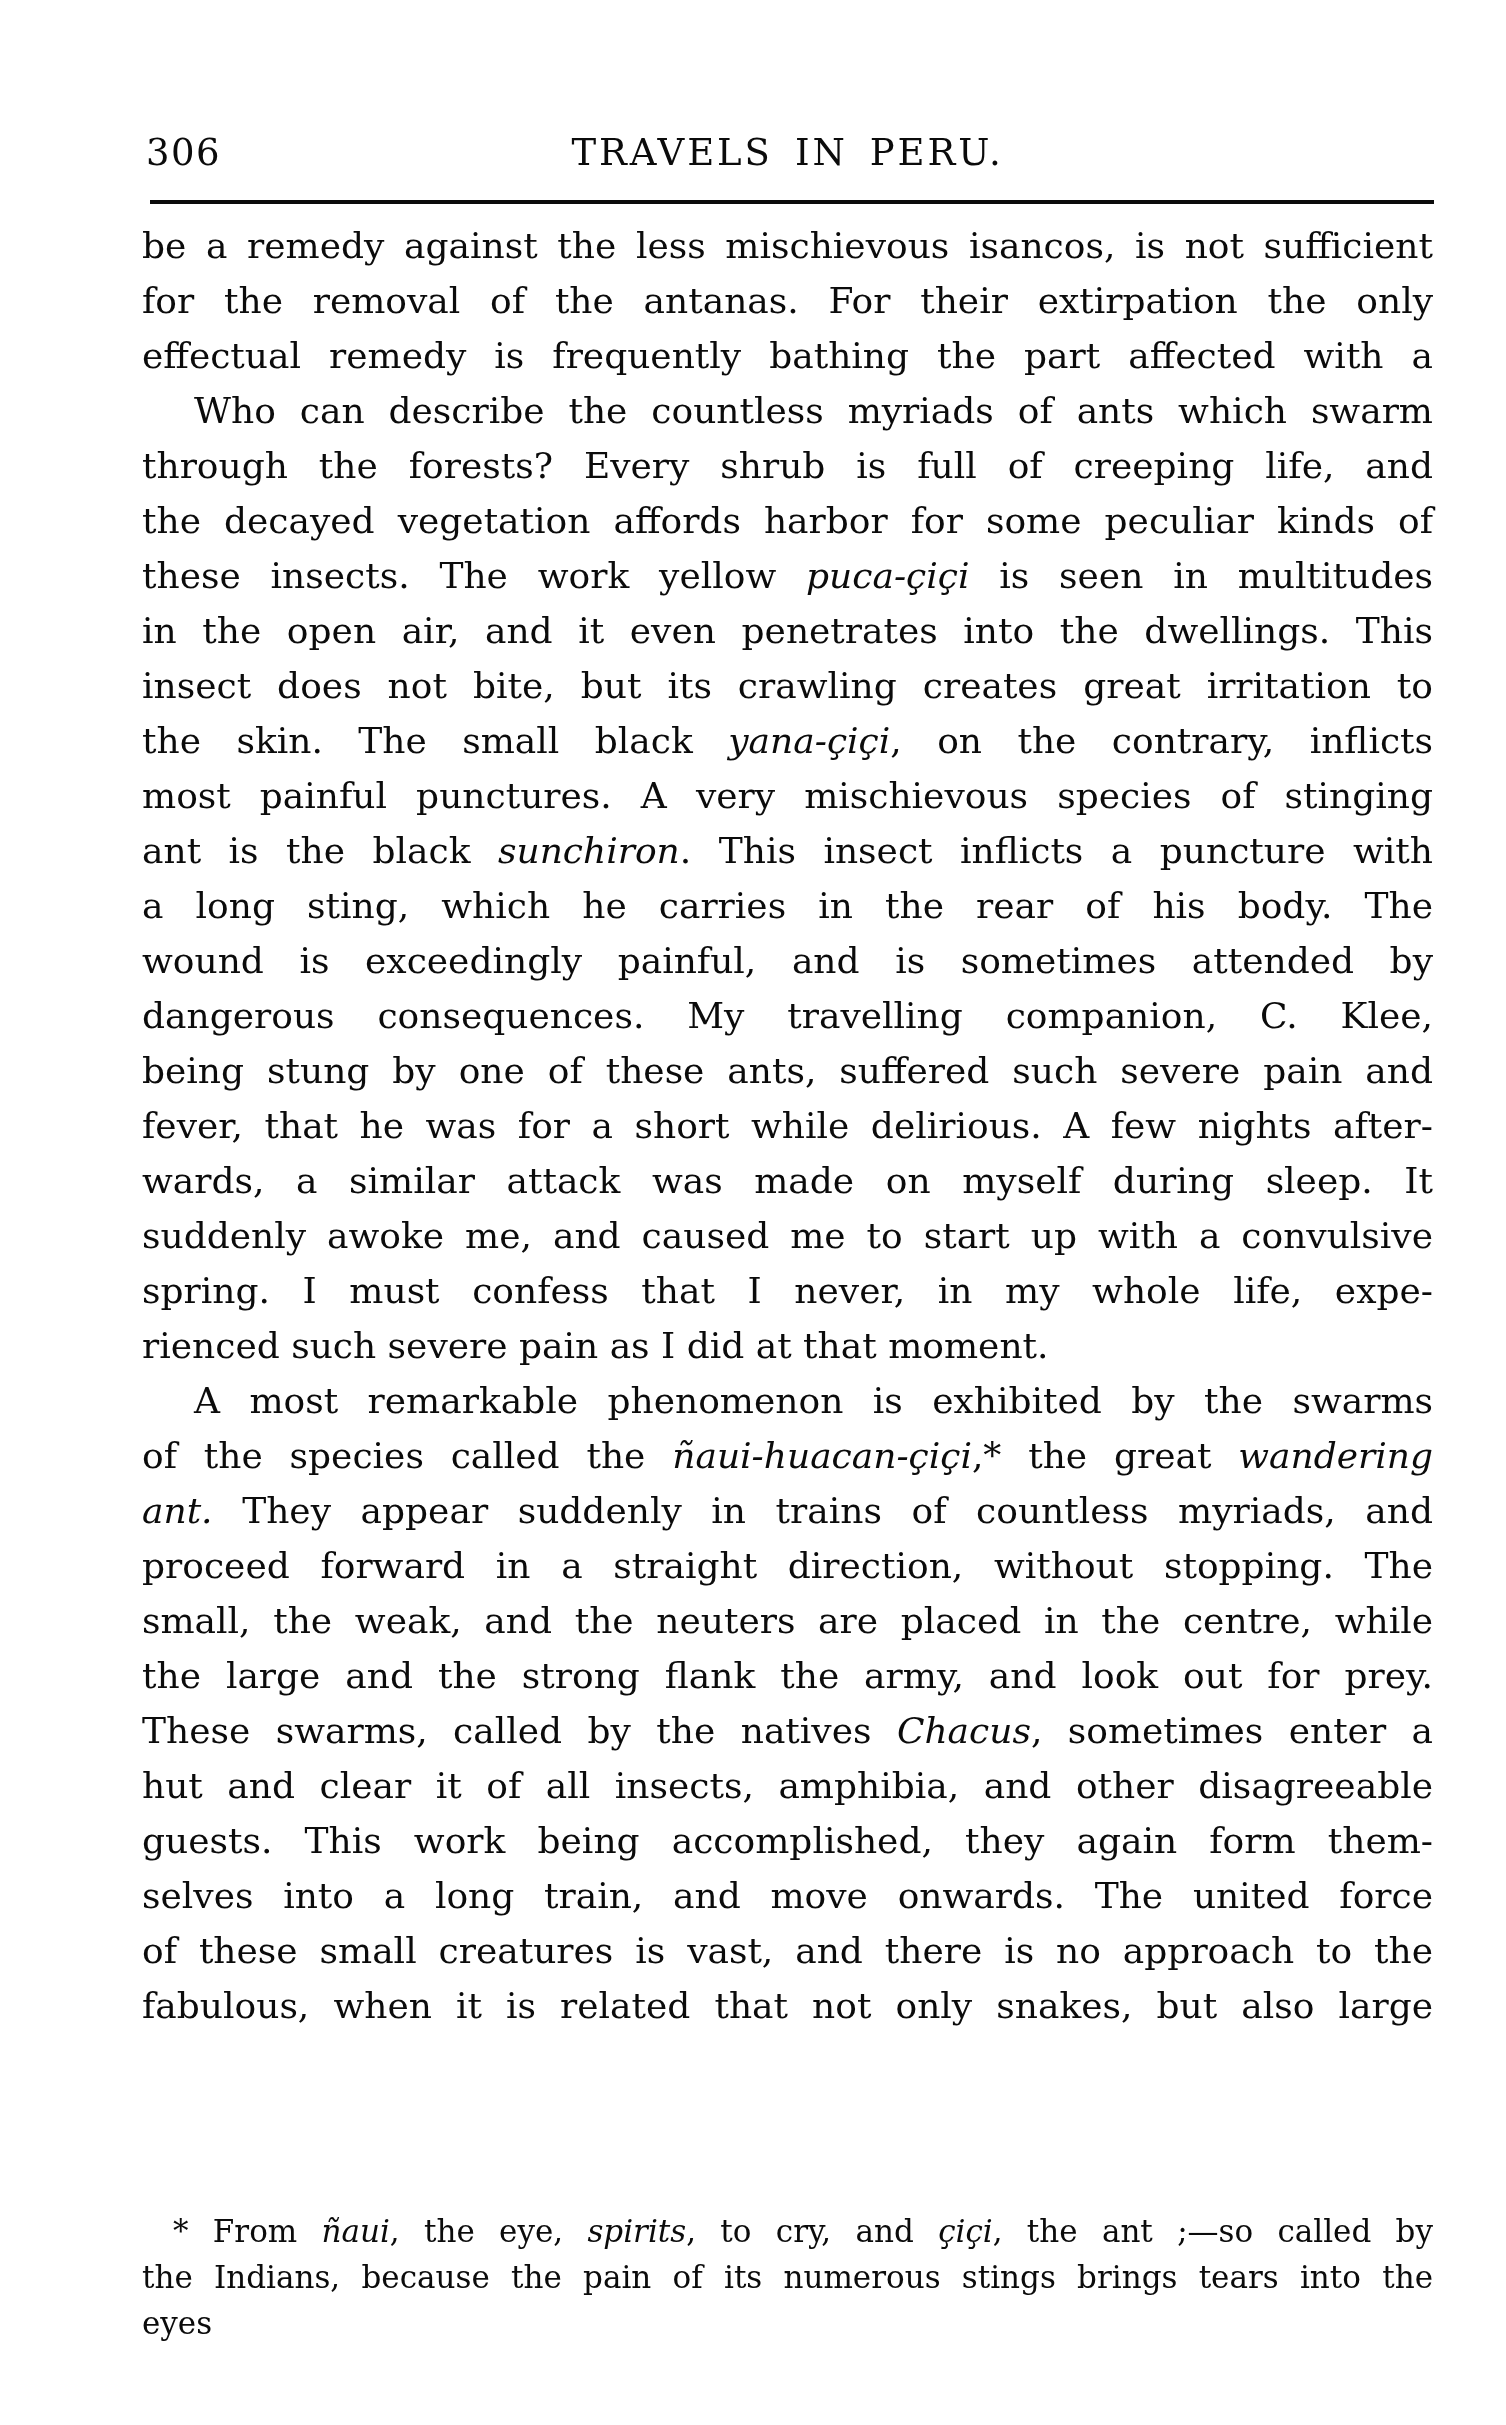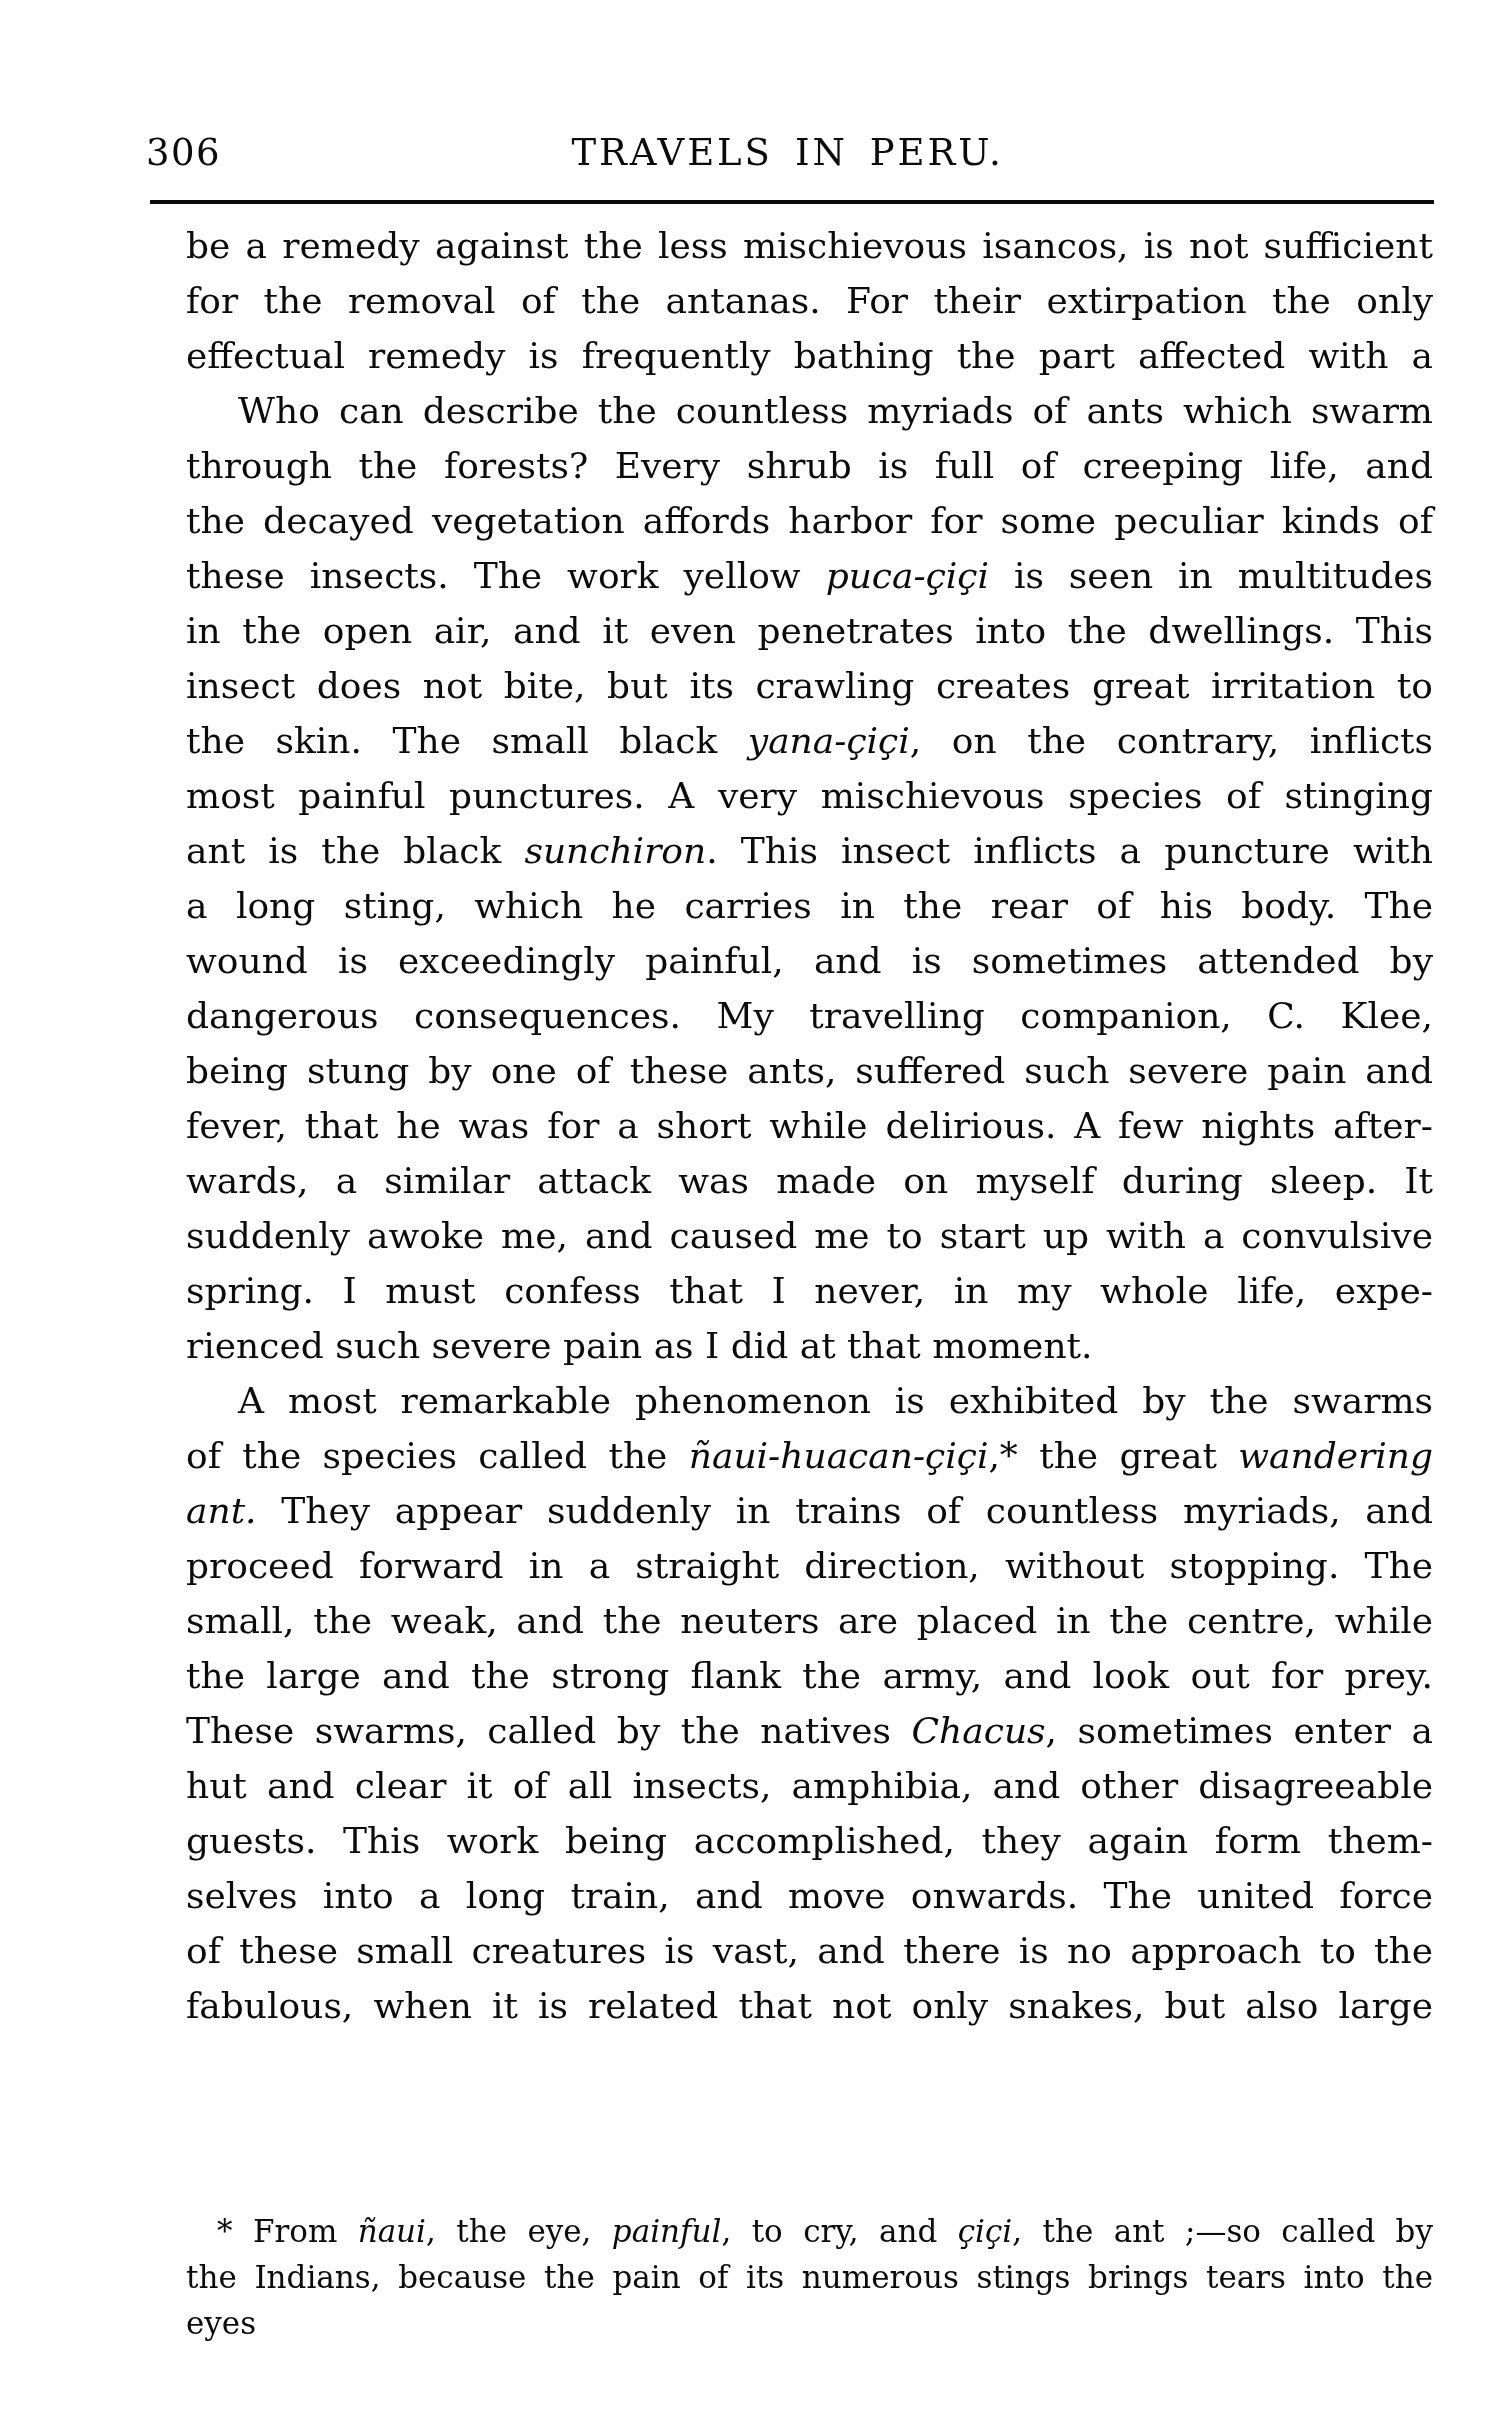--- a/index.html
+++ b/index.html
@@ -57,21 +57,20 @@
     position: absolute;
     left: 142px;
     top: 2208px;
     width: 1291px;
     font-size: 31px;
     line-height: 46px;
   }
   .tline {
     text-align: left;
     white-space: normal;
-    margin-left: 44px;
   }
   .tline.just {
     text-align: justify;
     text-align-last: justify;
   }
   .body-text .tline.ind { text-indent: 52px; }
   .footnote  .tline.ind { text-indent: 31px; }
   .it { font-style: italic; }
 </style>
 </head>
@@ -110,18 +109,18 @@
       <div class="tline just"><span>small, the weak, and the neuters are placed in the centre, while</span></div>
       <div class="tline just"><span>the large and the strong flank the army, and look out for prey.</span></div>
       <div class="tline just"><span>These swarms, called by the natives </span><span class="it">Chacus</span><span>, sometimes enter a</span></div>
       <div class="tline just"><span>hut and clear it of all insects, amphibia, and other disagreeable</span></div>
       <div class="tline just"><span>guests.  This work being accomplished, they again form them-</span></div>
       <div class="tline just"><span>selves into a long train, and move onwards.  The united force</span></div>
       <div class="tline just"><span>of these small creatures is vast, and there is no approach to the</span></div>
       <div class="tline just"><span>fabulous, when it is related that not only snakes, but also large</span></div>
     </div>
   <div class="footnote" id="footnote-text">
-      <div class="tline just ind"><span>* From </span><span class="it">ñaui</span><span>, the eye, </span><span class="it">painful</span><span>, to cry, and </span><span class="it">çiçi</span><span>, the ant ;—so called by</span></div>
+      <div class="tline just ind"><span>* From </span><span class="it">ñaui</span><span>, the eye, </span><span class="it">spirits</span><span>, to cry, and </span><span class="it">çiçi</span><span>, the ant ;—so called by</span></div>
       <div class="tline just"><span>the Indians, because the pain of its numerous stings brings tears into the</span></div>
       <div class="tline"><span>eyes</span></div>
     </div>
 </div>
 
 
 </body></html>

